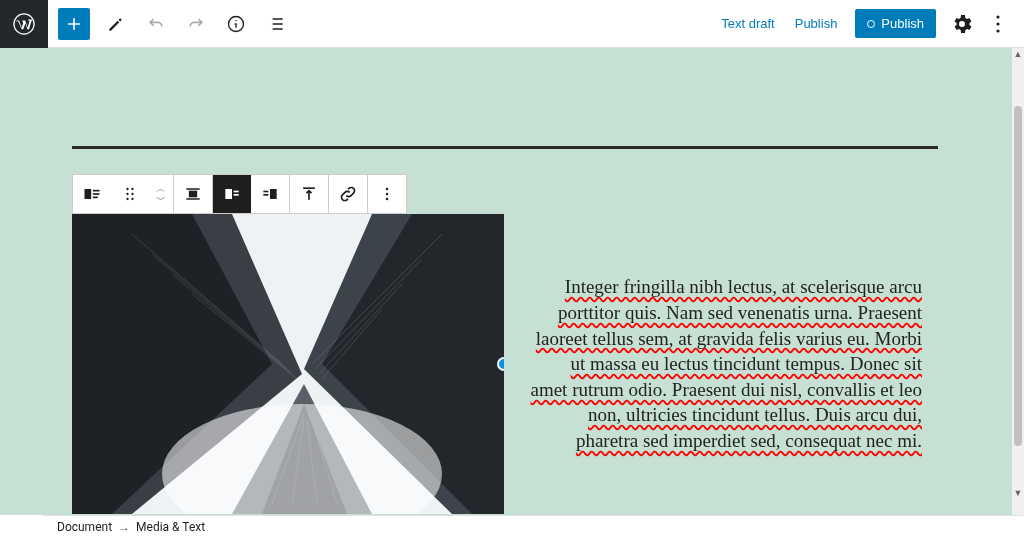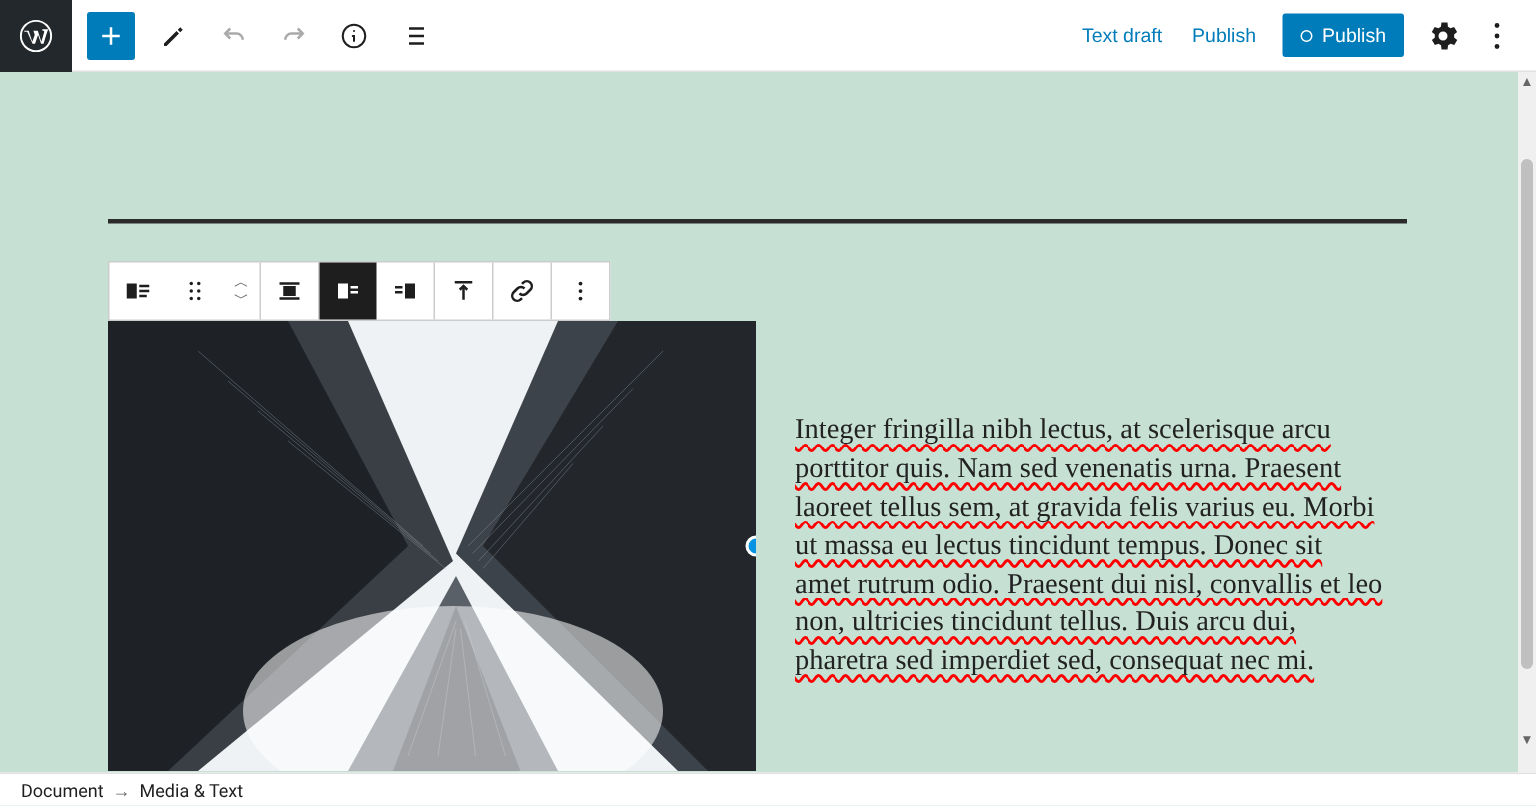--- a/index.html
+++ b/index.html
@@ -38,28 +38,28 @@
   .bbtn.active{ background:#1e1e1e; color:#fff; }
   .bbtn svg{width:20px;height:20px;}
   .movers{ display:flex; flex-direction:column; width:24px; height:38px; justify-content:center; align-items:center; cursor:pointer;}
   .movers span{ font-size:10px; color:#555; line-height:11px;}
   .replace{ padding:0 12px; font-size:13px; background:none; border:none; cursor:pointer;}
 
   
   .media-text { position:absolute; top:166px; left:72px; width:866px; display:flex; align-items:center; }
   .media { width:432px; height:300px; background:#e5e7e9; position:relative; overflow:hidden; }
   .handle { position:absolute; top:50%; right:-7px; width:14px; height:14px; border-radius:50%; background:#0693e3; border:2px solid #fff; transform:translateY(-50%); }
-  .text { flex:1; padding:0 16px 0 26px; font-family: Georgia, 'Times New Roman', serif; font-size:19px; line-height:1.35; color:#222; }
+  .text { flex:1; padding:0 16px 0 26px; font-family: Georgia, 'Times New Roman', serif; font-size:19px; line-height:1.35; color:#222;text-align:right; }
   .text span{ text-decoration: underline red wavy; text-decoration-skip-ink: none; text-underline-offset:3px;}
 
   
   .media svg{width:100%;height:100%;display:block;}
 
   
-  .footer { height:22px; background:#fff; border-top:1px solid #e0e0e0; display:flex; align-items:center; padding-left:14px; font-size:12px; color:#1e1e1e;}
+  .footer { height:22px; background:#fff; border-top:1px solid #e0e0e0; display:flex; align-items:center; padding-left:14px; font-size:12px; color:#1e1e1e;margin-left:43px;}
   .footer .arrow{ margin:0 6px; color:#666;}
 </style>
 </head>
 <body>
 
 <div class="topbar">
   <div class="top-left">
     <div class="wp-logo">
       <svg viewBox="0 0 24 24" fill="currentColor">
           <circle cx="12" cy="12" r="11" fill="none" stroke="currentColor" stroke-width="1.4"></circle>

